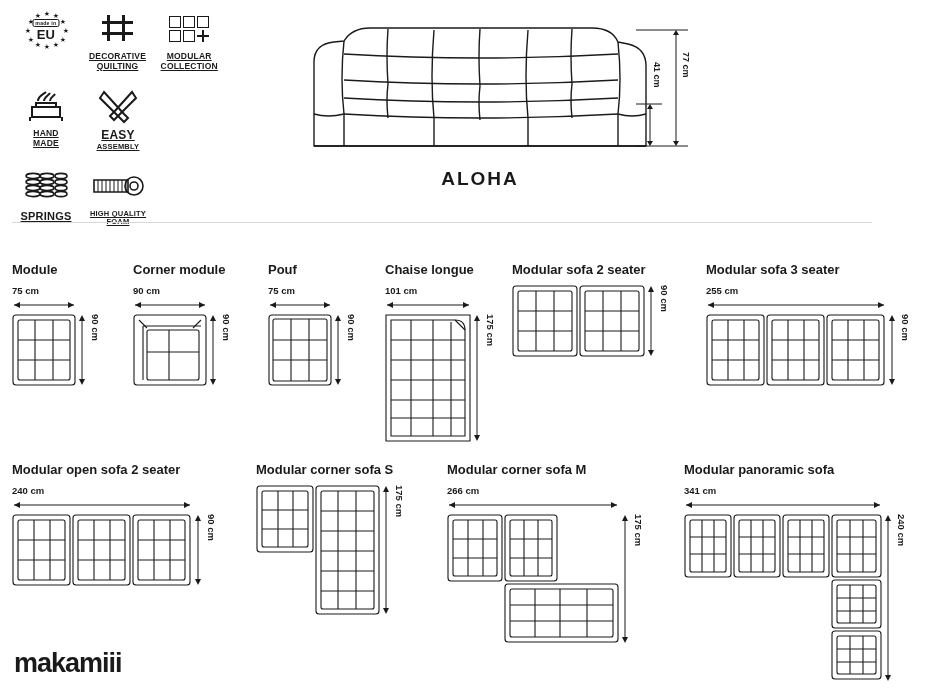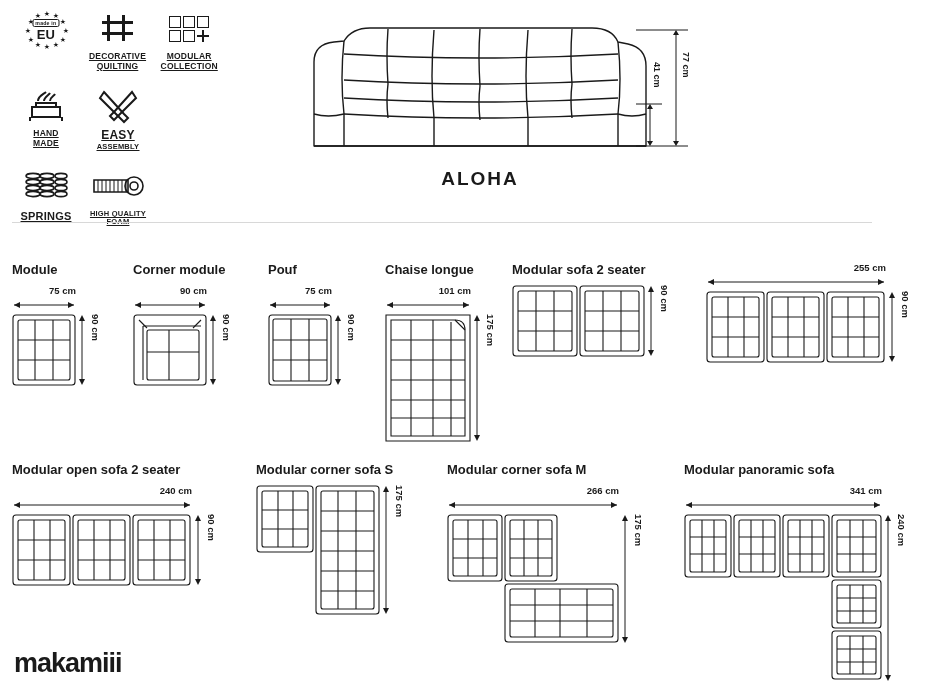--- a/index.html
+++ b/index.html
@@ -44,21 +44,21 @@
   .hero-title { position:absolute; left:300px; top:168px; width:360px; text-align:center;
       font-size:19px; font-weight:bold; letter-spacing:2px; }
   .dim-right { position:absolute; left:626px; top:24px; width:80px; height:140px; }
   .dim-lbl { font-size:9px; font-weight:bold; writing-mode:vertical-rl; text-orientation:mixed; }
 
   .rule { position:absolute; left:12px; top:222px; width:860px; height:1px; background:#d8d8d8; }
 
   
   .cell { position:absolute; }
   .cell .name { font-size:13px; font-weight:bold; color:#1a1a1a; margin-bottom:8px; }
-  .cell .topdim { font-size:9.5px; font-weight:bold; text-align:right; }
+  .cell .topdim { font-size:9.5px; font-weight:bold; text-align:left; }
   .vdim { font-size:9.5px; font-weight:bold; writing-mode:vertical-rl; text-orientation:mixed; }
 
   .logo { position:absolute; left:14px; top:648px; font-size:27px; font-weight:bold; letter-spacing:-1px; }
   .logo .dots { font-size:27px; }
 </style>
 </head>
 <body>
 
 <div class="page">
 
@@ -366,20 +366,21 @@
       <svg width="12" height="72" viewBox="0 0 12 72">
         <path d="M6 3 L6 69" stroke="#1a1a1a" stroke-width="1"></path>
         <path d="M6 1 l-3 6 h6 z" fill="#1a1a1a"></path>
           <path d="M6 71 l-3 -6 h6 z" fill="#1a1a1a"></path>
       </svg>
       <div class="vdim" style="margin-left:2px; height:72px; display:flex; align-items:center;">90 cm</div>
     </div>
   </div>
 
   <div class="cell" style="left:706px; top:262px; width:215px;">
+    <div class="name">Modular sofa 3 seater</div>
     <div style="width:180px;">
       <div class="topdim">255 cm</div>
       <svg width="180" height="10" viewBox="0 0 180 10">
         <path d="M2 5 L178 5" stroke="#1a1a1a" stroke-width="1"></path>
         <path d="M2 5 l6 -3 v6 z" fill="#1a1a1a"></path>
           <path d="M178 5 l-6 -3 v6 z" fill="#1a1a1a"></path>
       </svg>
     </div>
     <div style="display:flex; align-items:flex-start;">
       <svg width="180" height="72" viewBox="0 0 180 72">

